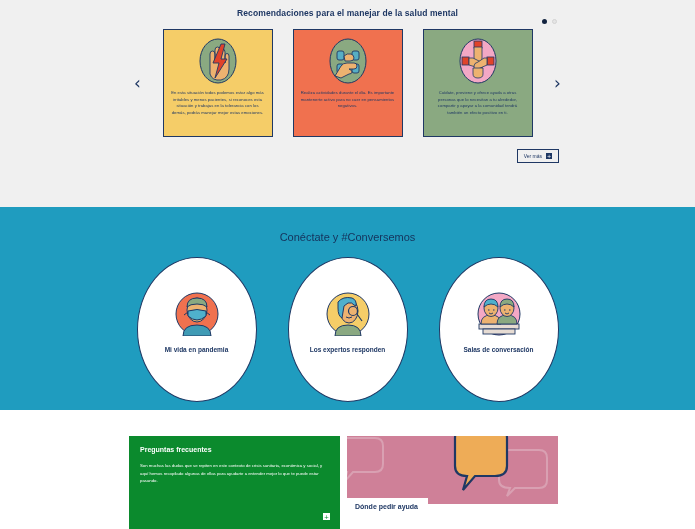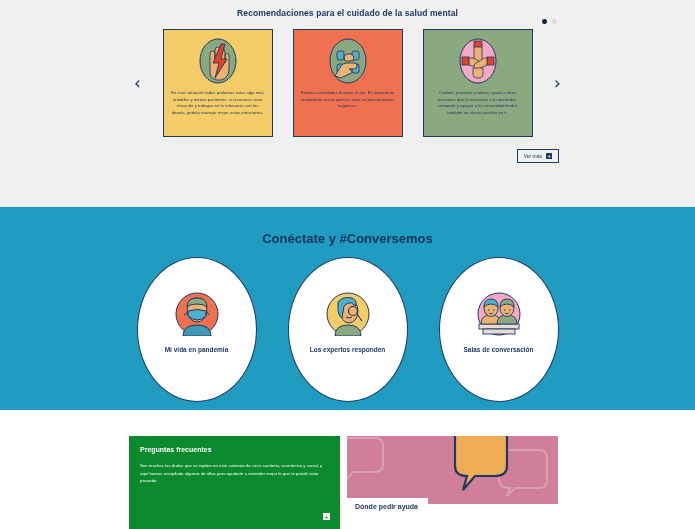--- a/index.html
+++ b/index.html
@@ -76,22 +76,22 @@
     font-size: 5px; line-height: 6px; text-align: center;
     font-family: "DejaVu Sans", sans-serif;
   }
 
   
   .sec-conecta {
     position: absolute; left: 0; top: 207px; width: 695px; height: 203px;
     background: #1f9cbf;
   }
   .conecta-title {
-    text-align: center; color: #15335c; font-size: 13px;
-    font-weight: bold; padding-top: 24px;
+    text-align: center; color: #15335c; font-size: 11px;
+    font-weight: normal; padding-top: 24px;
   }
   .ovals {
     position: absolute; top: 50px; left: 0; width: 695px;
     display: flex; justify-content: center; gap: 31px;
   }
   .oval {
     width: 120px; height: 145px;
     background: #ffffff; border: 1px solid #1f3864;
     border-radius: 50% / 50%;
     display: flex; flex-direction: column; align-items: center;
@@ -134,21 +134,21 @@
     font-size: 7px; font-weight: bold;
     padding: 5px 10px 5px 8px;
   }
 </style>
 </head>
 <body>
 
 <div class="page">
 
   <section class="sec-reco">
-    <div class="reco-title">Recomendaciones para el cuidado de la salud mental</div>
+    <div class="reco-title">Recomendaciones para el manejar de la salud mental</div>
 
     <div class="dots">
       <span class="dot active"></span>
       <span class="dot inactive"></span>
     </div>
 
     <div class="carousel">
       <div class="arrow left">‹</div>
 
       <div class="cards">

